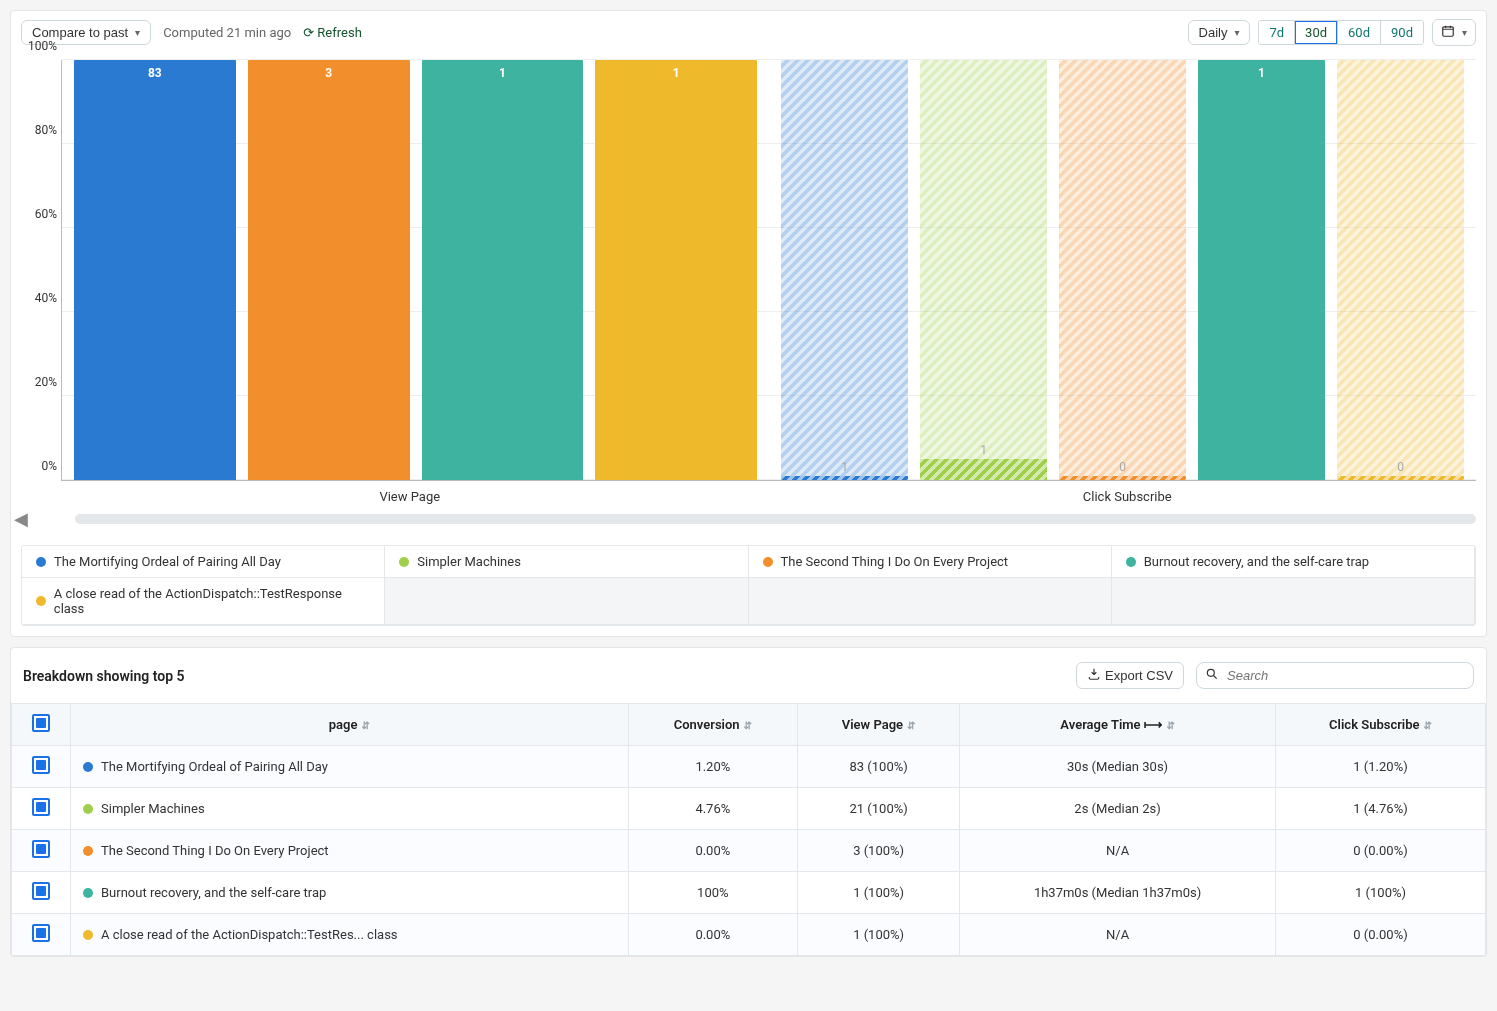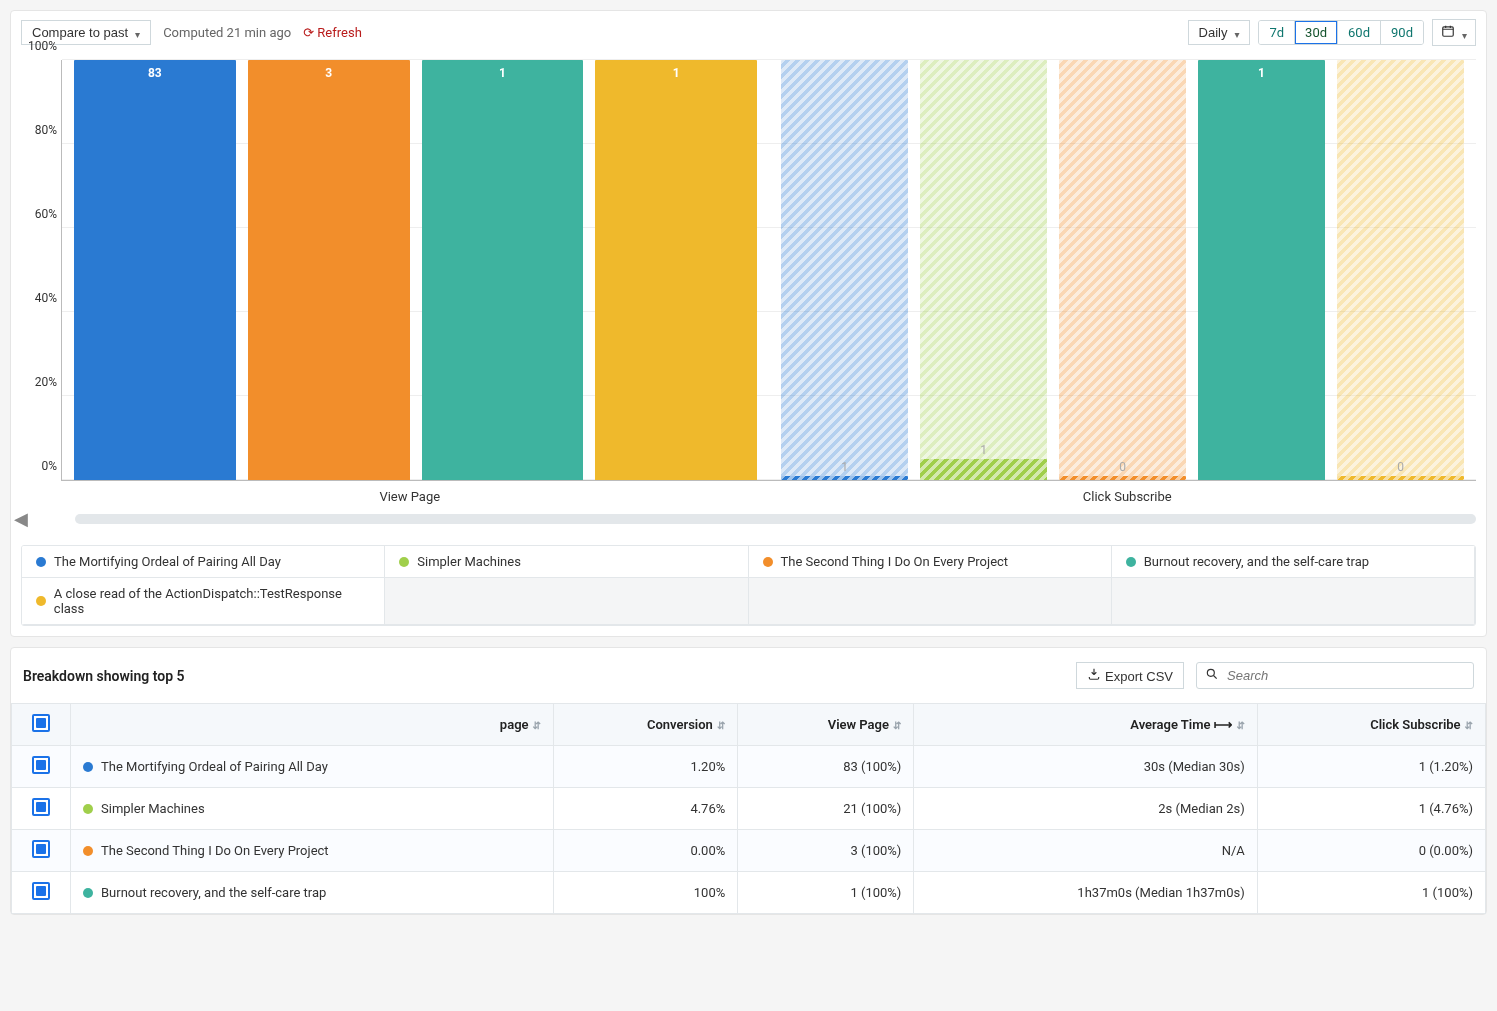--- a/index.html
+++ b/index.html
@@ -9,27 +9,27 @@
 }
 .panel{
   background:#fff;border:1px solid #e5e5e5;border-radius:4px;margin:10px;
 }
 .toolbar{
   display:flex;align-items:center;padding:8px 10px;border-bottom:none;
 }
 .toolbar .left{display:flex;align-items:center;gap:12px}
 .toolbar .right{margin-left:auto;display:flex;align-items:center;gap:8px}
 .btn{
-  display:inline-flex;align-items:flex-end;gap:4px;
-  border:1px solid #cfd8dc;background:#fff;border-radius:0;
+  display:inline-flex;align-items:center;gap:4px;
+  border:1px solid #cfd8dc;background:#fff;border-radius:6px;
   padding:4px 10px;font-size:13px;color:#333;cursor:pointer;
 }
 .btn.ico{padding:4px 8px}
 .muted{color:#666}
-.link{color:#b91c1c;cursor:pointer}
+.link{color:#14532d;cursor:pointer}
 .seg{display:flex;border:1px solid #cfd8dc;border-radius:3px;overflow:hidden}
 .seg .seg-btn{
   padding:4px 10px;font-size:13px;color:#0f766e;cursor:pointer;border-right:1px solid #cfd8dc;
   background:#fff;
 }
 .seg .seg-btn:last-child{border-right:none}
 .seg .seg-btn.active{color:#14532d;box-shadow:inset 0 0 0 1px #1b72e8}
 .chart-wrap{display:flex;align-items:stretch;padding:6px 10px 2px 10px}
 .yaxis{width:40px;position:relative;height:420px}
 .yaxis .tick{
@@ -77,29 +77,29 @@
   font-size:13px;color:#333;background:#fff;
 }
 .legend .lg.empty{background:#f4f5f6}
 .swatch{width:10px;height:10px;border-radius:50%}
 .breakdown .hdr{
   display:flex;align-items:center;padding:14px 12px;gap:12px;
 }
 .breakdown .hdr .title{font-size:14px;font-weight:600;color:#222}
 .breakdown .hdr .spacer{flex:1}
 .search{
-  display:flex;align-items:flex-end;gap:6px;border:1px solid #cfd8dc;border-radius:3px;
+  display:flex;align-items:flex-end;gap:6px;border:1px solid #cfd8dc;border-radius:8px;
   padding:4px 8px;width:260px;color:#888;
 }
 .search input{
   border:none;outline:none;font-size:13px;font-style:italic;color:#666;flex:1;
 }
 .table{width:100%;border-collapse:collapse}
 .table th,.table td{
-  border:1px solid #e3e7ea;padding:10px 12px;text-align:right;font-size:13px;color:#333;
+  border:1px solid #e3e7ea;padding:10px 12px;text-align:center;font-size:13px;color:#333;
 }
 .table th{background:#f5f8fb;font-weight:600;color:#222}
 .table td:first-child,.table th:first-child{width:34px;text-align:center}
 .chk{
   display:inline-block;width:14px;height:14px;border:2px solid #1b72e8;border-radius:2px;
   position:relative;background:#fff;
 }
 .chk.checked::after{
   content:"";position:absolute;inset:2px;background:#1b72e8;border-radius:1px;
 }
@@ -341,15 +341,28 @@
             <div class="row-page">
               <span class="swatch" style="background: rgb(62, 179, 159);"></span>
               <span>Burnout recovery, and the self-care trap</span>
             </div>
           </td>
           <td>100%</td>
           <td>1 (100%)</td>
           <td>1h37m0s (Median 1h37m0s)</td>
           <td>1 (100%)</td>
         </tr>
+        <tr class="zebra">
+          <td><span class="chk checked"></span></td>
+          <td>
+            <div class="row-page">
+              <span class="swatch" style="background: rgb(239, 185, 44);"></span>
+              <span>A close read of the ActionDispatch::TestRes...  class</span>
+            </div>
+          </td>
+          <td>0.00%</td>
+          <td>1 (100%)</td>
+          <td>N/A</td>
+          <td>0 (0.00%)</td>
+        </tr>
       </tbody>
   </table>
 </div>
 
 </body></html>

